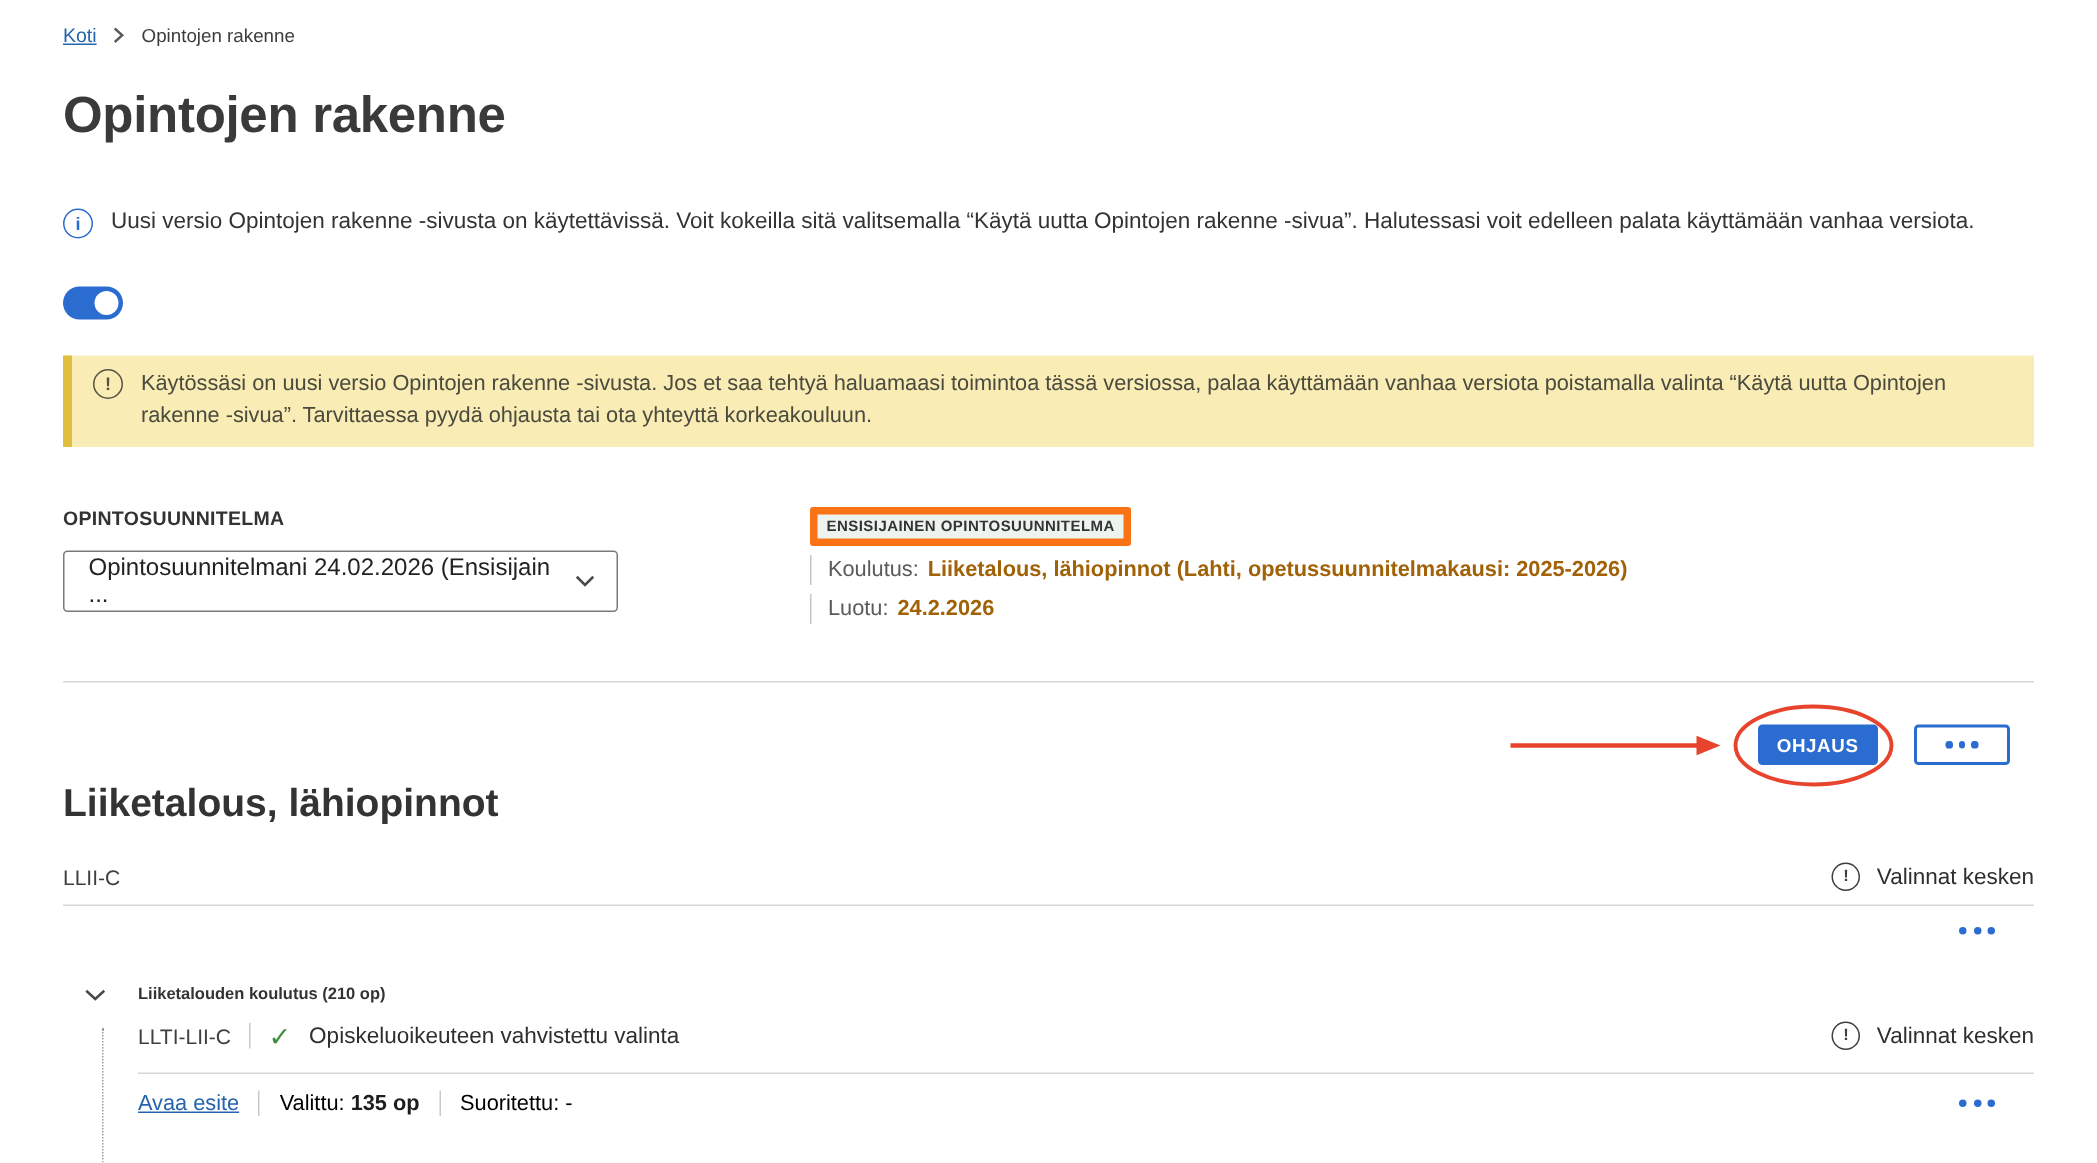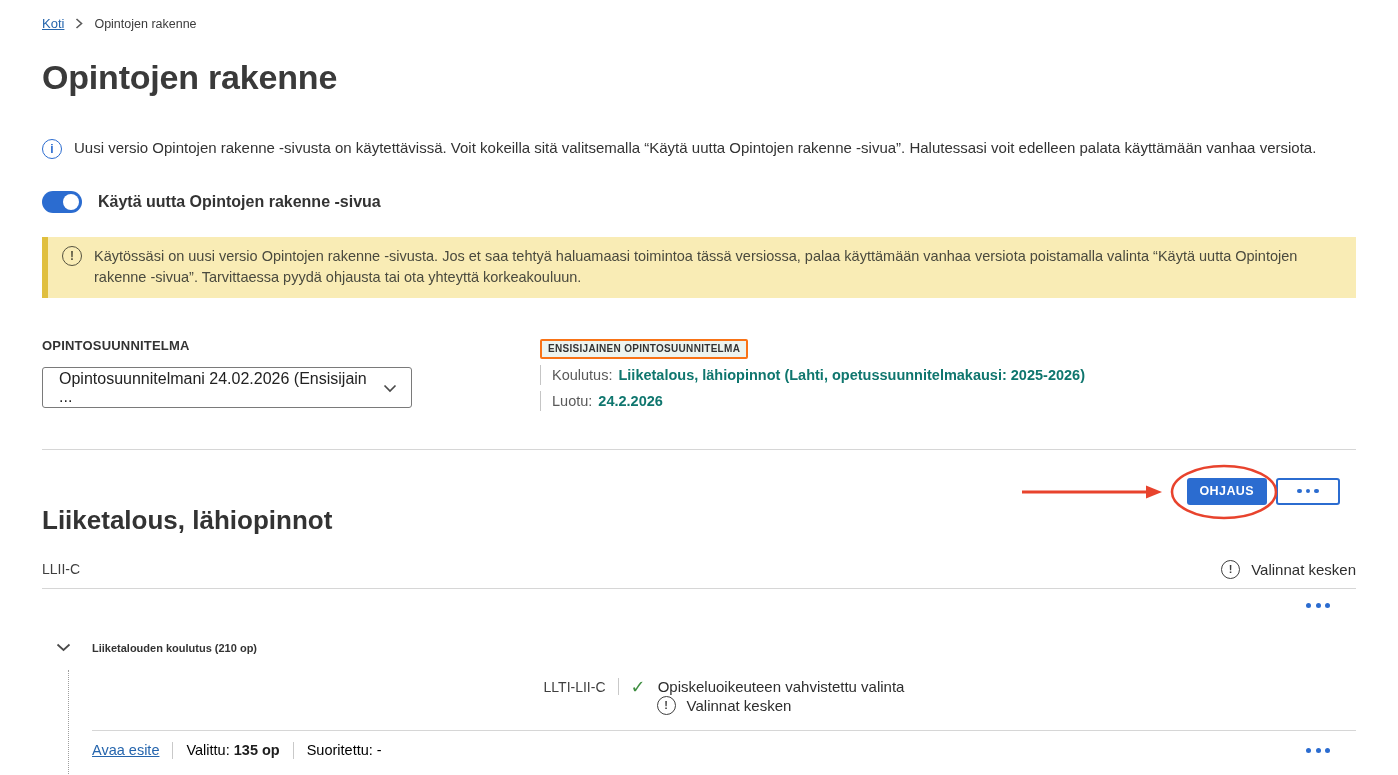--- a/index.html
+++ b/index.html
@@ -58,66 +58,66 @@
   .selector-col { width: 370px; flex: 0 0 auto; }
   .selector-label { font-size: 13px; font-weight: 700; color: #333; letter-spacing: 0.2px; }
   .select-box {
     margin-top: 14px; height: 41px; border: 1px solid #7a7a7a; border-radius: 3px;
     display: flex; align-items: center; justify-content: space-between;
     padding: 0 14px 0 16px; font-size: 16px; color: #222; cursor: pointer; background: #fff;
   }
   .details-col { margin-left: 128px; }
   .badge {
     display: inline-block; font-size: 10px; font-weight: 700; letter-spacing: 0.3px;
-    color: #333; background: #edf4ef; border: 2px solid #f97316; border-radius: 2px;
+    color: #333; background: #edf4ef; border: 5px solid #f97316; border-radius: 2px;
     padding: 2.5px 6px;
   }
   .detail-row {
     border-left: 1px solid #c5c5c5; padding-left: 11px; margin-top: 6px;
     font-size: 14.5px; line-height: 20px;
   }
   .detail-row .lbl { color: #5a5a5a; margin-right: 6px; }
-  .detail-row .val { color: #0f766e; font-weight: 700; }
+  .detail-row .val { color: #a16207; font-weight: 700; }
 
   .hr { border: 0; border-top: 1px solid #d6d6d6; }
   .hr-1 { margin-top: 38px; }
   .hr-2 { margin-top: 9px; }
 
   
-  .actions-row { margin-top: 28px; display: flex; justify-content: flex-end; align-items: center; gap: 9px; padding-right: 16px; }
+  .actions-row { margin-top: 28px; display: flex; justify-content: flex-end; align-items: center; gap: 24px; padding-right: 16px; }
   .btn-wrap { position: relative; }
   .btn-primary {
     background: #2b6cd0; color: #fff; border: 0; border-radius: 3px;
     height: 27px; padding: 0 13px; font-size: 12.5px; font-weight: 700;
     letter-spacing: 0.4px; cursor: pointer; font-family: inherit;
   }
   .btn-more {
     background: #fff; border: 2px solid #2b6cd0; border-radius: 3px;
     height: 27px; width: 64px; display: inline-flex; align-items: center; justify-content: center;
     gap: 4px; cursor: pointer;
   }
   .dot { width: 5px; height: 5px; border-radius: 50%; background: #2b6cd0; display: inline-block; }
   .btn-more .dot { width: 4.5px; height: 4.5px; }
   .annot-ellipse { position: absolute; left: -19px; top: -15px; pointer-events: none; }
   .annot-arrow { position: absolute; right: calc(100% + 24px); top: 4px; pointer-events: none; }
 
   
-  h2 { font-size: 26px; font-weight: 700; color: #333; }
+  h2 { margin-top: 10px; font-size: 26px; font-weight: 700; color: #333; }
   .program-row { margin-top: 24px; display: flex; justify-content: space-between; align-items: center; }
   .code { font-size: 14px; color: #3f3f3f; }
   .status { display: flex; align-items: center; gap: 11px; font-size: 15px; color: #2e2e2e; }
   .dots-row { margin-top: 14px; display: flex; justify-content: flex-end; padding-right: 26px; gap: 4.5px; cursor: pointer; }
 
   
   .degree { margin-top: 34px; position: relative; }
   .dotline { position: absolute; left: 26px; top: 28px; height: 110px; border-left: 1px dotted #9e9e9e; }
   .degree-header { display: flex; align-items: center; }
   .chev-btn { width: 16px; margin-left: 13px; display: inline-flex; align-items: center; justify-content: center; cursor: pointer; background: none; border: 0; }
   .degree-title { margin-left: 21px; font-size: 11px; font-weight: 700; color: #333; }
-  .degree-meta { margin-left: 50px; margin-top: 24px; display: flex; justify-content: space-between; align-items: center; flex-direction: column; }
+  .degree-meta { margin-left: 50px; margin-top: 12px; display: flex; justify-content: space-between; align-items: center; }
   .meta-left { display: flex; align-items: center; gap: 12px; }
   .vsep { width: 1px; height: 17px; background: #c9c9c9; flex: 0 0 auto; }
   .check { color: #3e8e41; font-size: 18px; font-weight: 700; line-height: 1; }
   .meta-code { font-size: 14px; color: #3f3f3f; }
   .meta-text { font-size: 15px; color: #2e2e2e; }
   .hr-3 { margin-left: 50px; margin-top: 15px; }
   .links-row { margin-left: 50px; margin-top: 11px; display: flex; justify-content: space-between; align-items: center; }
   .links-left { display: flex; align-items: center; gap: 13px; font-size: 14.5px; }
   .links-left a { color: #2565ad; text-decoration: underline; cursor: pointer; }
   .stat .lbl { color: #000000; }
@@ -143,21 +143,20 @@
 
   <div class="info-row">
     <span class="circle-icon info-i">i</span>
     <span>Uusi versio Opintojen rakenne -sivusta on käytettävissä. Voit kokeilla sitä valitsemalla “Käytä uutta Opintojen rakenne -sivua”. Halutessasi voit edelleen palata käyttämään vanhaa versiota.</span>
   </div>
 
   <div class="toggle-row">
     <span class="toggle">
         <span class="knob"></span>
       </span>
-    <span class="toggle-label">Käytä uutta Opintojen rakenne -sivua</span>
   </div>
 
   <div class="banner">
     <span class="circle-icon warn-i">!</span>
     <span class="banner-text">Käytössäsi on uusi versio Opintojen rakenne -sivusta. Jos et saa tehtyä haluamaasi toimintoa tässä versiossa, palaa käyttämään vanhaa versiota poistamalla valinta “Käytä uutta Opintojen rakenne -sivua”. Tarvittaessa pyydä ohjausta tai ota yhteyttä korkeakouluun.</span>
   </div>
 
   <div class="form-row">
     <div class="selector-col">
       <div class="selector-label">OPINTOSUUNNITELMA</div>

